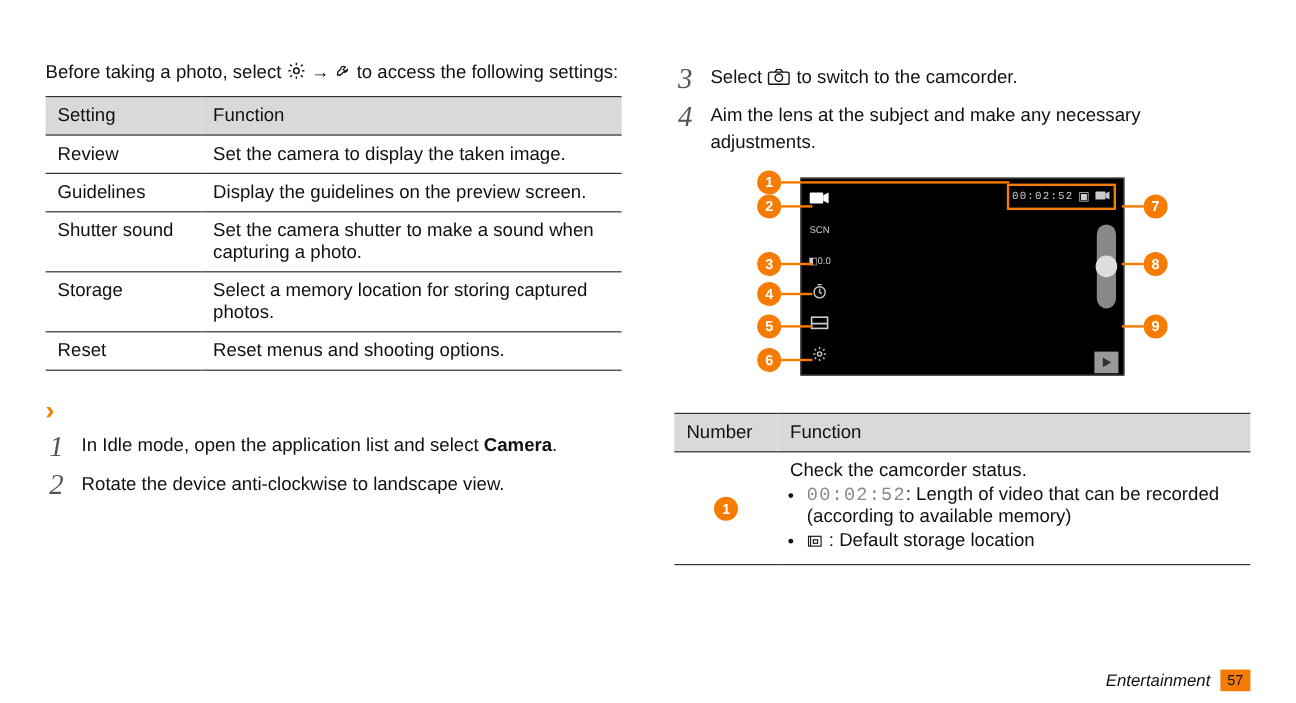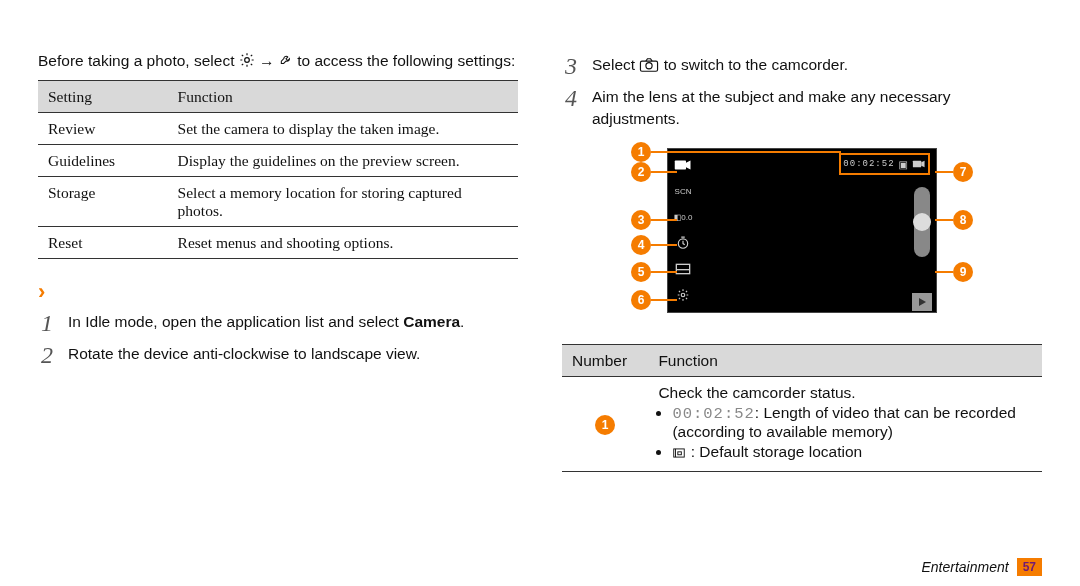--- a/index.html
+++ b/index.html
@@ -1,21 +1,21 @@
 <!DOCTYPE html>
 <html><head>
 <meta charset="utf-8">
 <style>
   * { box-sizing: border-box; margin: 0; padding: 0; }
   html, body { width: 1080px; height: 586px; background: #fff; font-family: "Segoe UI", Arial, sans-serif; color: #111; font-size: 15.5px; }
   .page { display: flex; width: 100%; height: 100%; padding: 48px 38px 14px 38px; gap: 44px; position: relative; }
   .col { flex: 1 1 0; min-width: 0; }
   .para { line-height: 1.42; margin: 2px 0 6px 0; }
   .icon-inline { display:inline-block; vertical-align:-2px; }
-  table.settings { border-collapse: collapse; width: 100%; margin-top: 6px; font-family: Liberation Serif, serif; }
+  table.settings { border-collapse: collapse; width: 100%; margin-top: 6px; }
   table.settings th, table.settings td { border-top: 1px solid #333; border-bottom: 1px solid #333; padding: 7px 10px 6px 10px; text-align: left; vertical-align: top; font-weight: normal; }
   table.settings th { background: #d9d9d9; font-weight: normal; }
   table.settings td.setting-col { width: 27%; }
   .section-head { display:flex; align-items:center; gap:8px; margin-top: 22px; margin-bottom: 8px; }
   .chev { color:#f57c00; font-size:22px; font-weight:bold; line-height:1; }
   .section-title { font-size: 22px; font-weight: 700; }
   .steps { margin-top:4px; }
   .step { display:flex; gap:12px; margin: 6px 0 8px 0; line-height:1.42; }
   .step-num { font-family: Georgia, 'Times New Roman', serif; font-style: italic; font-size: 24px; color:#555; line-height:1; min-width:18px; text-align:center; }
   .step-body { flex:1; }
@@ -36,21 +36,21 @@
   .line { height:2px; background:#f57c00; }
   table.numfunc { border-collapse: collapse; width: 100%; margin-top: 11px; }
   table.numfunc th, table.numfunc td { border-top: 1px solid #333; border-bottom: 1px solid #333; padding: 7px 10px 6px 10px; text-align: left; vertical-align: top; font-weight: normal; }
   table.numfunc th { background:#d9d9d9; }
   table.numfunc td.numcol { width:18%; text-align:center; vertical-align:middle; }
   .circ { display:inline-flex; width:20px; height:20px; border-radius:50%; background:#f57c00; color:#fff; font-size:12px; font-weight:bold; align-items:center; justify-content:center; }
   .func-bullets { margin:2px 0 0 0; padding-left: 14px; }
   .func-bullets li { margin:2px 0; }
   .digital { font-family: "Courier New", monospace; letter-spacing:1px; color:#888; font-weight:normal; }
   .footer { position:absolute; right:38px; bottom:10px; font-style: italic; font-size:14px; display:flex; align-items:center; gap:8px; }
-  .footer .pg { background:#f57c00; color:#701a75; font-style:normal; font-weight:bold; padding:2px 6px; font-size:12px; }
+  .footer .pg { background:#f57c00; color:#0f172a; font-style:normal; font-weight:normal; padding:2px 6px; font-size:12px; }
 </style>
 </head>
 <body>
 
 <div class="page">
 
   <div class="col">
     <p class="para">
       <span>Before taking a photo, select </span>
       <span class="icon-inline">
@@ -76,20 +76,24 @@
         </tr>
       </thead>
       <tbody>
         <tr>
             <td class="setting-col">Review</td>
             <td>Set the camera to display the taken image.</td>
           </tr>
         <tr>
             <td class="setting-col">Guidelines</td>
             <td>Display the guidelines on the preview screen.</td>
+          </tr>
+        <tr>
+            <td class="setting-col">Shutter sound</td>
+            <td>Set the camera shutter to make a sound when capturing a photo.</td>
           </tr>
         <tr>
             <td class="setting-col">Storage</td>
             <td>Select a memory location for storing captured photos.</td>
           </tr>
         <tr>
             <td class="setting-col">Reset</td>
             <td>Reset menus and shooting options.</td>
           </tr>
       </tbody>

